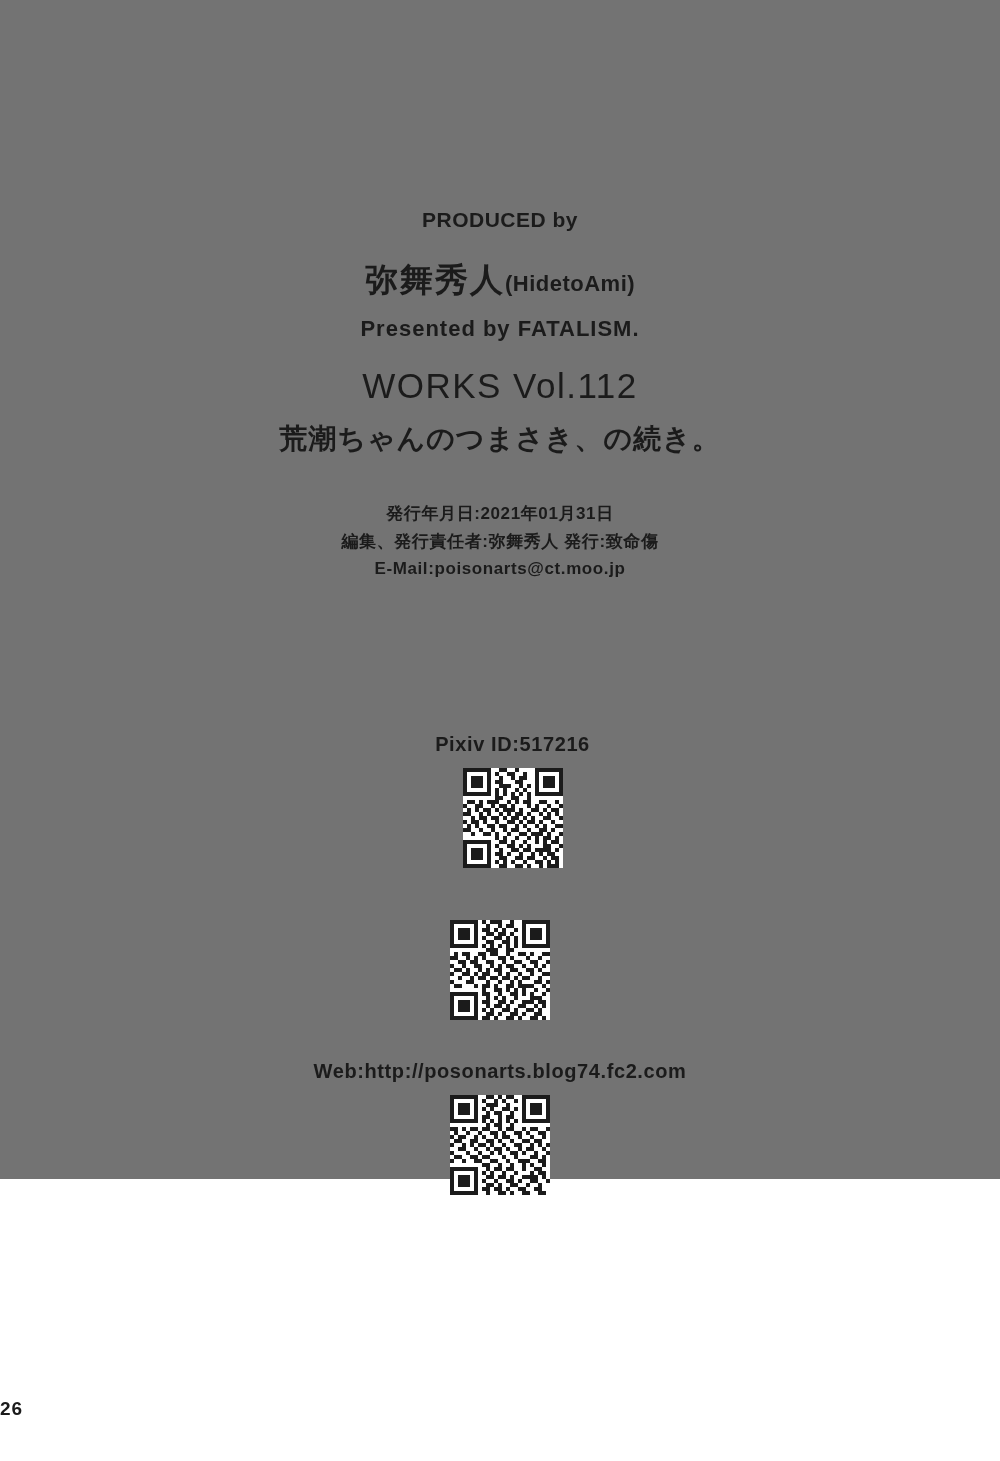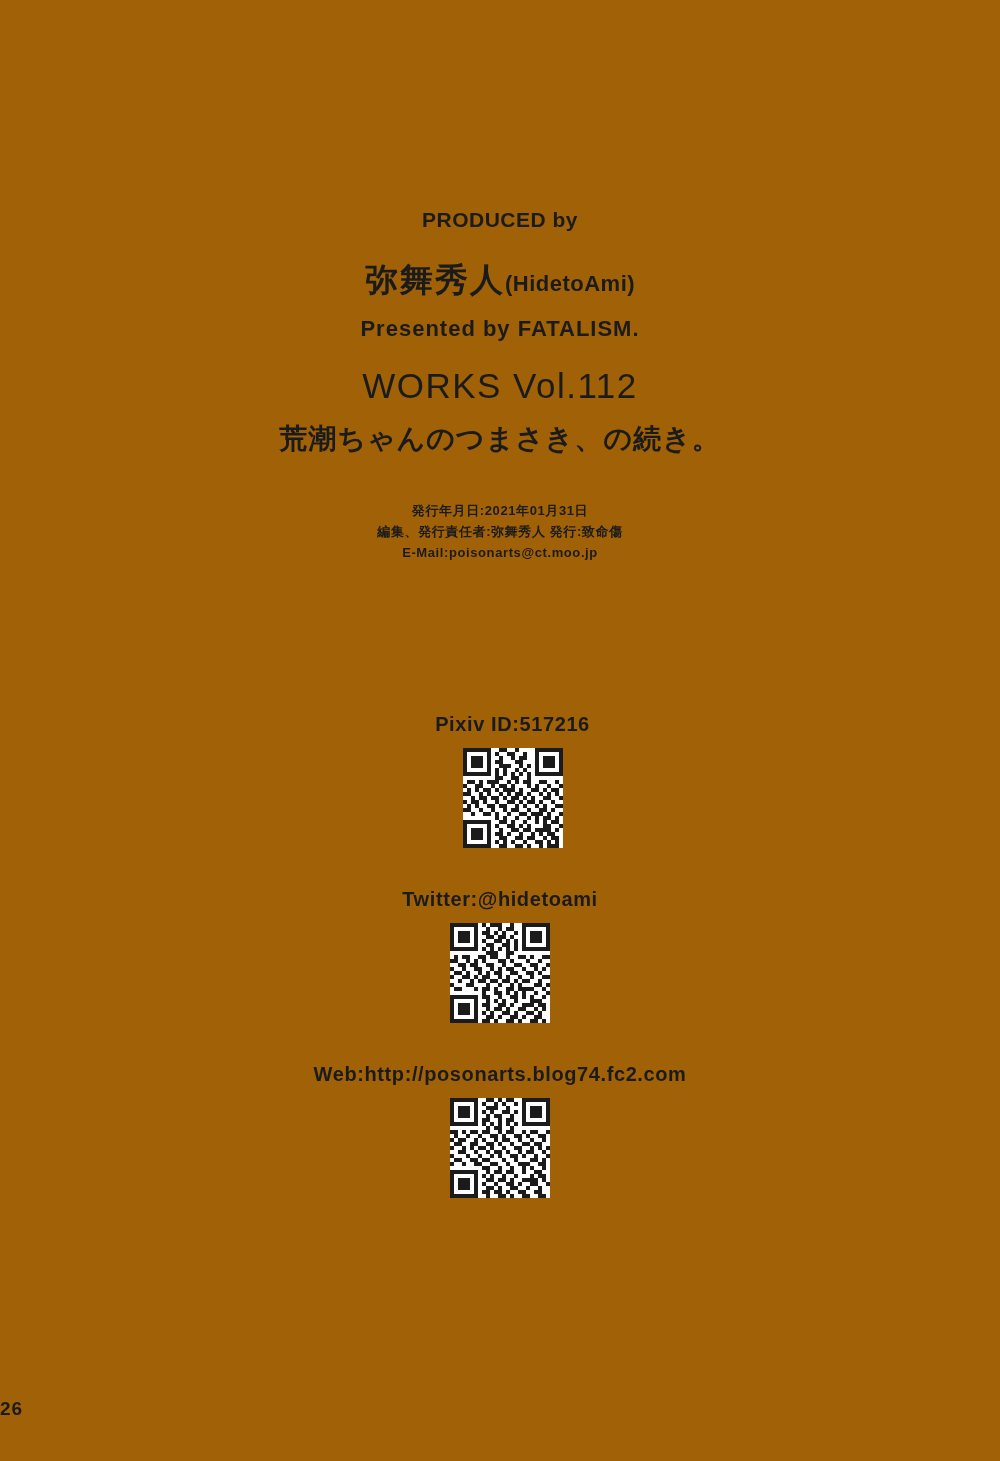--- a/index.html
+++ b/index.html
@@ -11,22 +11,22 @@
     width: 1000px;
     height: 1461px;
     position: relative;
     font-family: "Liberation Sans", sans-serif;
     color: #1b1b1b;
     overflow: hidden;
   }
   .page {
     position: relative;
     width: 1000px;
-    height: 1461px;
-    background: #a16207;
+    height: 1179px;
+    background: #737373;
   }
   .colophon {
     position: absolute;
     left: 0;
     top: 0;
     width: 1000px;
     text-align: center;
   }
   .produced-by {
     margin-top: 208px;
@@ -68,21 +68,21 @@
     margin-top: 14px;
     font-size: 28px;
     font-weight: bold;
     letter-spacing: 1px;
     color: #1b1b1b;
   }
   .imprint {
     margin-top: 42px;
   }
   .imprint div {
-    font-size: 13px;
+    font-size: 17px;
     font-weight: bold;
     letter-spacing: 0.6px;
     line-height: 1.62;
     color: #1b1b1b;
   }
   .contact-block {
     margin-top: 150px;
     padding-left: 25px;
   }
   .contact-label {
@@ -338,21 +338,20 @@
             <rect x="16" y="24" width="1" height="1"></rect>
             <rect x="19" y="24" width="1" height="1"></rect>
             <rect x="21" y="24" width="3" height="1"></rect>
         </g>
       </svg>
     </div>
 
     <div class="contact-gap"></div>
 
     <div>
-      <div class="contact-label">Twitter:@hidetoami</div>
       <svg class="qr" viewBox="0 0 25 25" shape-rendering="crispEdges" aria-hidden="true">
         <rect width="25" height="25" fill="#ffffff"></rect>
         <g fill="#1b1b1b">
           <rect x="0" y="0" width="7" height="1"></rect>
             <rect x="8" y="0" width="1" height="1"></rect>
             <rect x="10" y="0" width="3" height="1"></rect>
             <rect x="15" y="0" width="1" height="1"></rect>
             <rect x="18" y="0" width="7" height="1"></rect>
           <rect x="0" y="1" width="1" height="1"></rect>
             <rect x="6" y="1" width="1" height="1"></rect>

